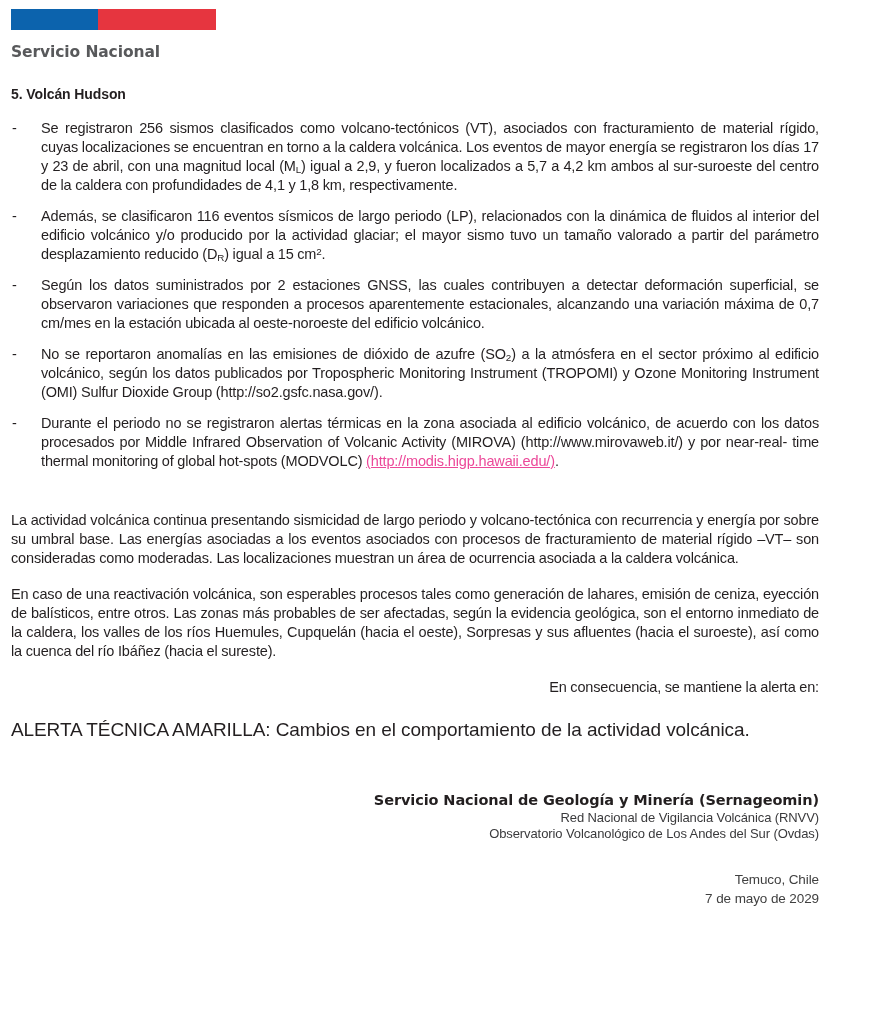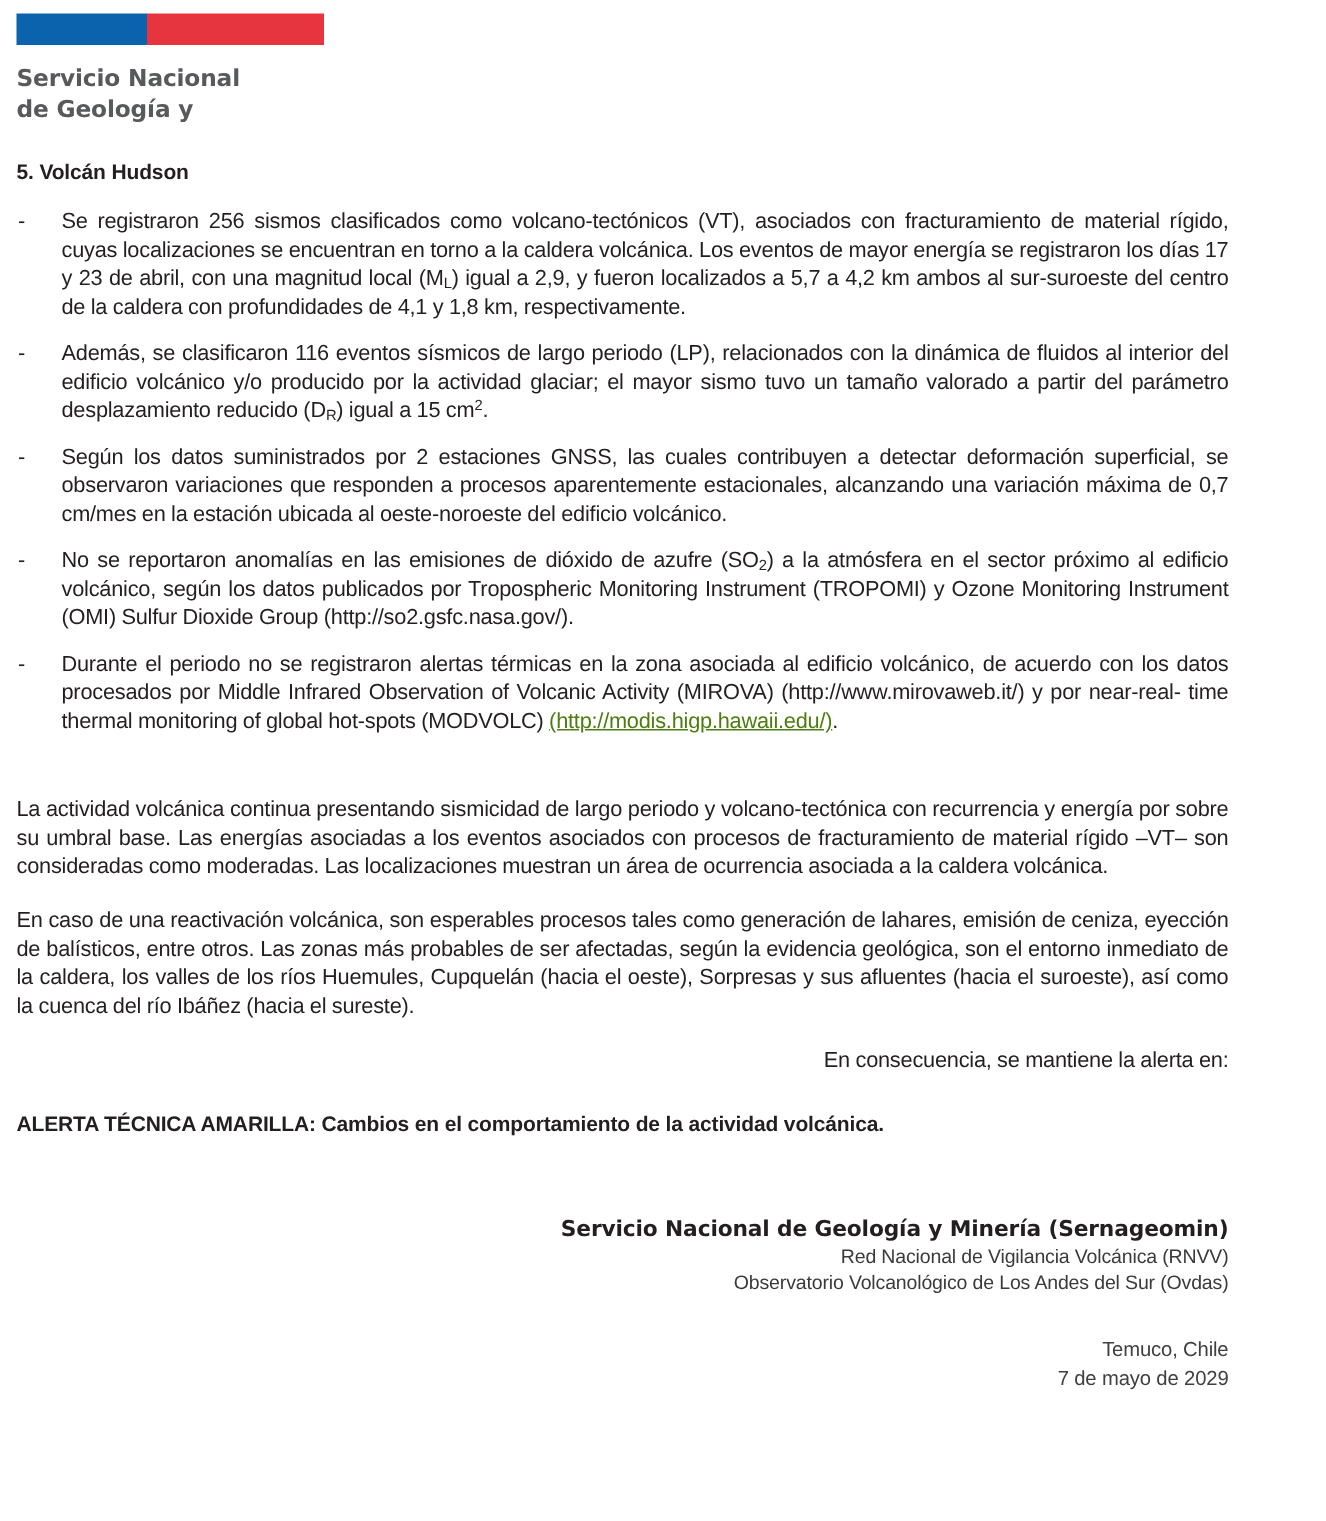--- a/index.html
+++ b/index.html
@@ -104,21 +104,21 @@
     line-height: 0;
     vertical-align: -0.22em;
   }
   sup {
     font-size: 0.68em;
     line-height: 0;
     vertical-align: 0.45em;
   }
 
   a.doc-link {
-    color: #4d7c0f;
+    color: #ec4899;
     text-decoration: underline;
   }
 
   
   .body-paragraphs {
     margin-top: 40px;
   }
   .body-par {
     font-size: 14.5px;
     line-height: 19px;
@@ -126,23 +126,23 @@
     color: #231f20;
     margin-bottom: 17px;
     letter-spacing: -0.15px;
     word-spacing: -0.2px;
   }
   .body-par.no-justify {
     text-align: right;
   }
 
   .alert-line {
-    font-size: 14px;
-    line-height: 19px;
-    font-weight: bold;
+    font-size: 19px;
+    line-height: 19px;
+    font-weight: normal;
     color: #231f20;
     margin-top: 23px;
     letter-spacing: -0.1px;
   }
 
   
   .signature {
     margin-top: 52px;
     text-align: right;
   }
@@ -175,21 +175,20 @@
 
 <div class="page">
 
   <div class="logo-block">
     <div class="flag-bar">
       <div class="blue"></div>
       <div class="red"></div>
     </div>
     <div class="logo-text">
       <span class="line">Servicio Nacional</span>
-      <span class="line">de Geología y</span>
     </div>
   </div>
 
   <div class="section-heading">5. Volcán Hudson</div>
 
   <div class="bullets">
 
     <div class="bullet-row">
       <div class="bullet-marker">-</div>
       <div class="bullet-text"><span>Se registraron 256 sismos clasificados como volcano-tectónicos (VT), asociados con fracturamiento de material rígido, cuyas localizaciones se encuentran en torno a la caldera volcánica. Los eventos de mayor energía se registraron los días 17 y 23 de abril, con una magnitud local (M</span><sub>L</sub><span>) igual a 2,9, y fueron localizados a 5,7 a 4,2 km ambos al sur-suroeste del centro de la caldera con profundidades de 4,1 y 1,8 km, respectivamente.</span></div>

